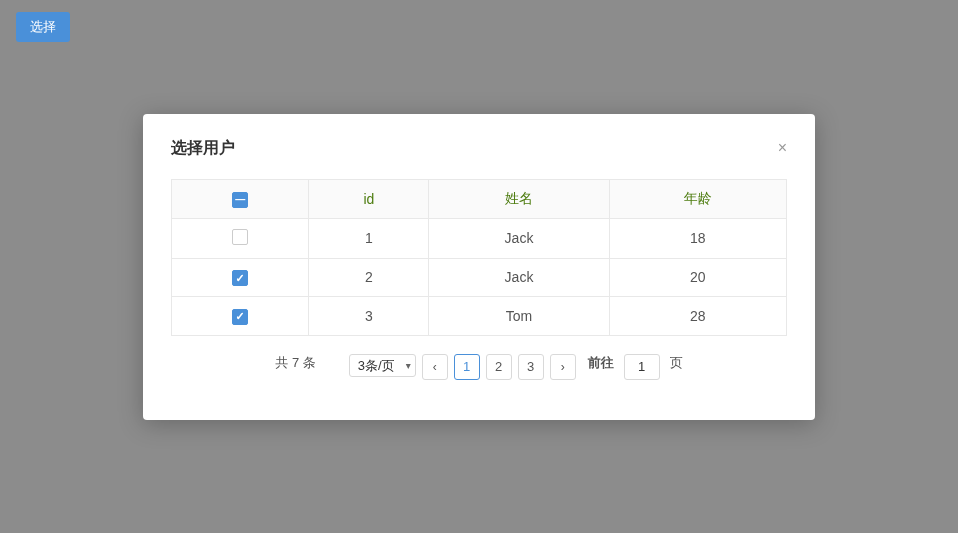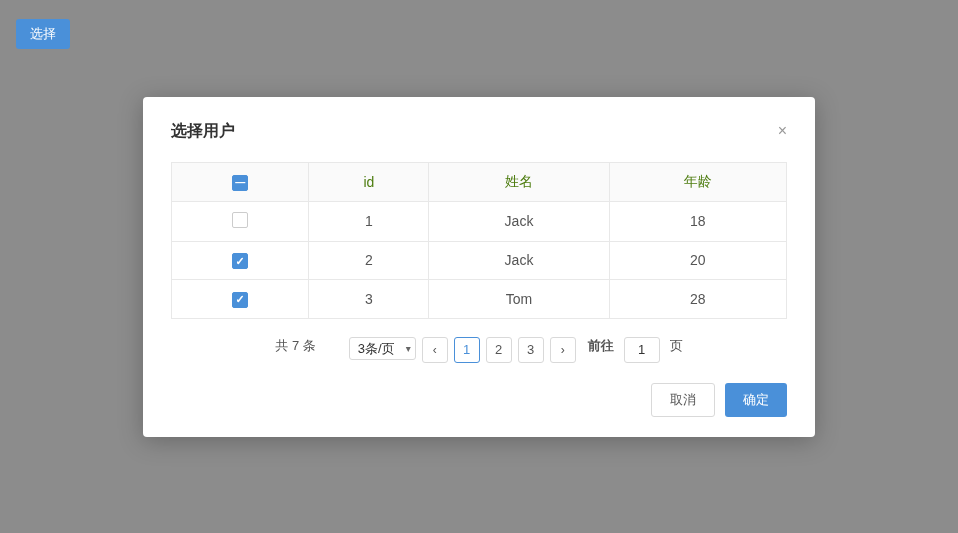--- a/index.html
+++ b/index.html
@@ -10,21 +10,21 @@
       font-family: "Microsoft YaHei", Arial, sans-serif;
       font-size: 14px;
       color: #333;
       overflow: hidden;
       position: relative;
     }
 
     
     .select-btn {
       position: absolute;
-      top: 19px;
+      top: 12px;
       left: 16px;
       background: #4a90d9;
       color: #fff;
       border: none;
       padding: 6px 14px;
       border-radius: 3px;
       cursor: pointer;
       font-size: 13px;
     }
 
@@ -322,18 +322,14 @@
       <button class="page-nav-btn">‹</button>
       <button class="page-num-btn active">1</button>
       <button class="page-num-btn">2</button>
       <button class="page-num-btn">3</button>
       <button class="page-nav-btn">›</button>
       <span class="goto-label">前往</span>
       <input class="goto-input" type="text" value="1" style="">
       <span>页</span>
     </div>
 
-    <div class="modal-footer">
-      <button class="btn-cancel">取消</button>
-      <button class="btn-confirm">确定</button>
-    </div>
   </div>
 </div>
 
 </body></html>

